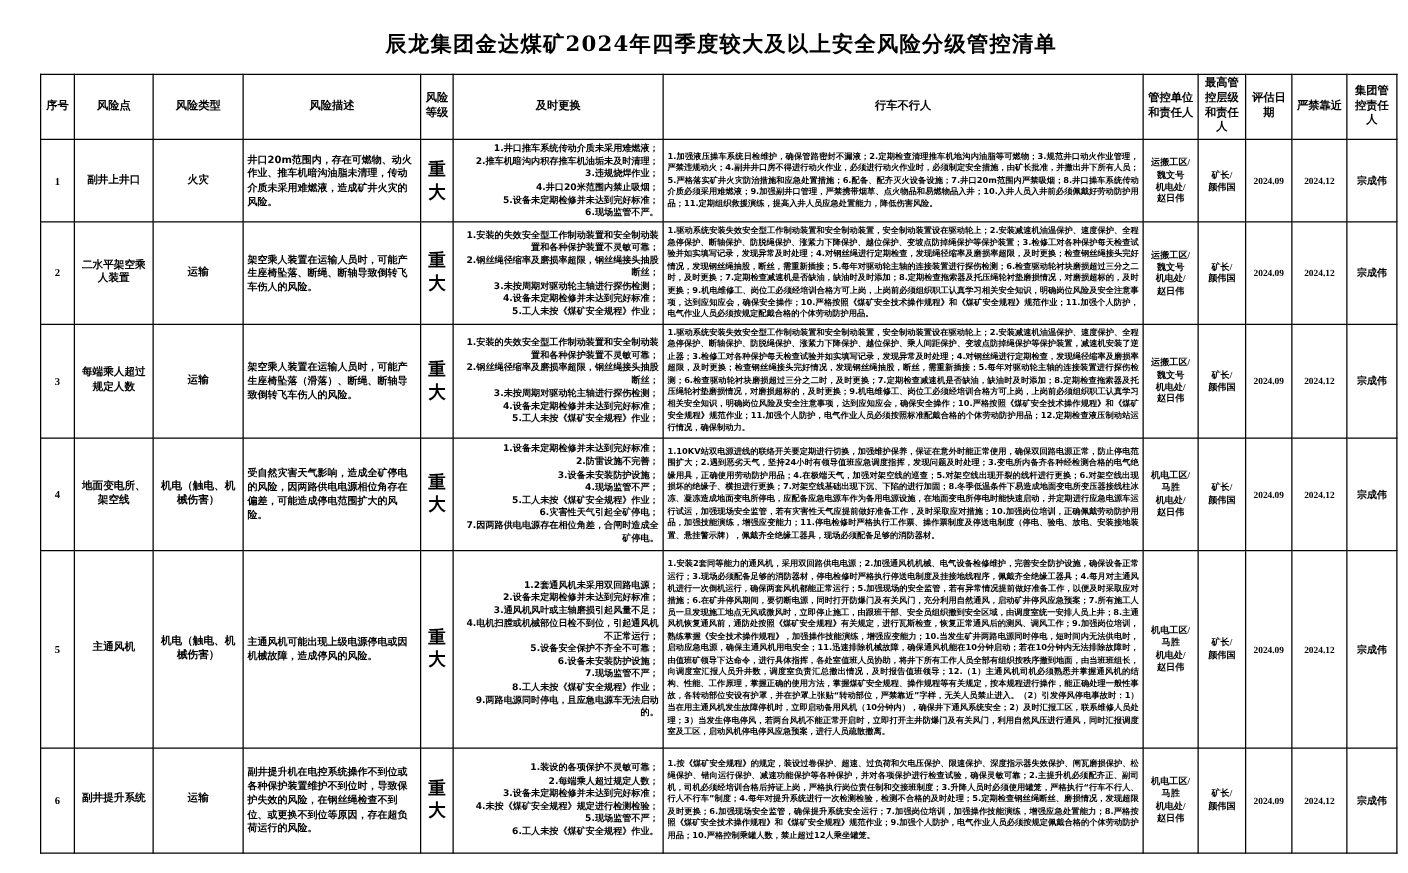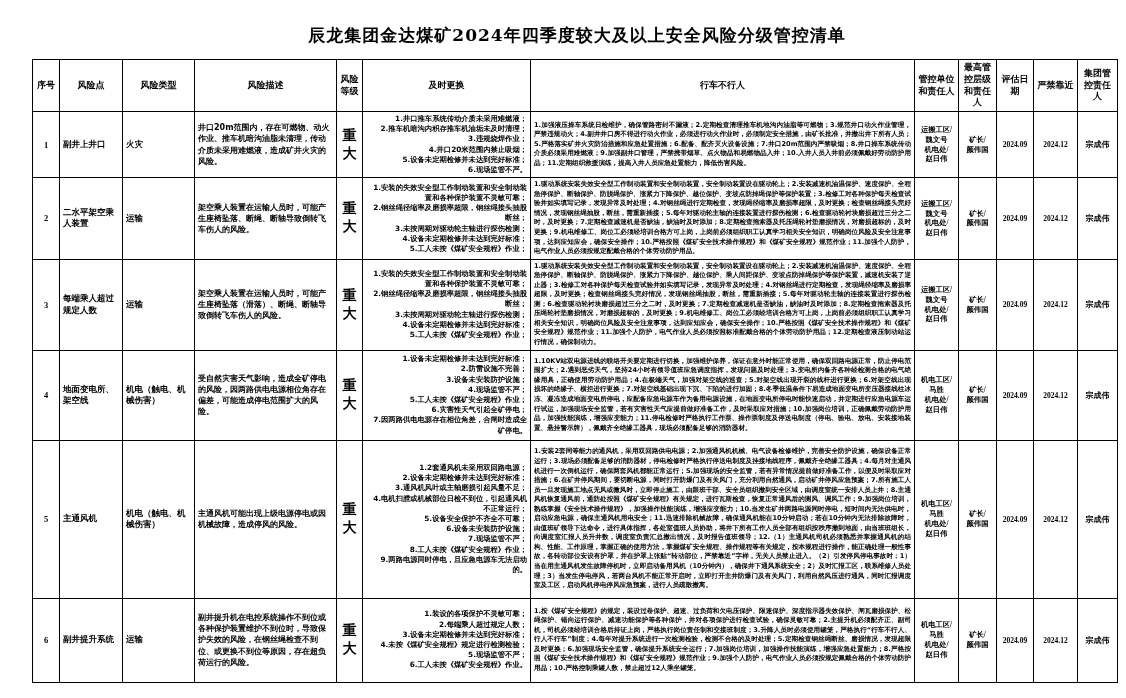--- a/index.html
+++ b/index.html
@@ -23,21 +23,21 @@
     word-break:break-all; overflow:hidden;
   }
   .risk-table th {
     font-size:9px; font-weight:bold; text-align:center; height:52px;
     line-height:1.3;
   }
   .c-no, .c-level, .c-date, .c-group, .c-unit, .c-top {
     text-align:center; font-weight:bold;font-family:Liberation Serif, serif;
   }
   .c-no { font-size:8.5px; }
-  .c-point, .c-type { font-size:8.5px; font-weight:bold; line-height:1.35; }
+  .c-point, .c-type { text-align:center; font-size:8.5px; font-weight:bold; line-height:1.35; }
   .c-desc { font-size:8px; font-weight:bold; line-height:1.4; }
   .c-level { font-size:14px; }
   .c-hazard { font-size:7.3px; font-weight:bold; line-height:1.4; white-space:pre-line; vertical-align:middle;text-align:right; }
   .c-measure { font-size:6.6px; font-weight:bold; line-height:1.45; text-align:justify; vertical-align:middle; }
   .c-unit, .c-top { font-size:7.3px; line-height:1.35; white-space:pre-line; }
   .c-date { font-size:7.5px; }
   .c-group { font-size:8px; }
   tr.r1 { height:64px; }
   tr.r2 { height:64px; }
   tr.r3 { height:84px; }

